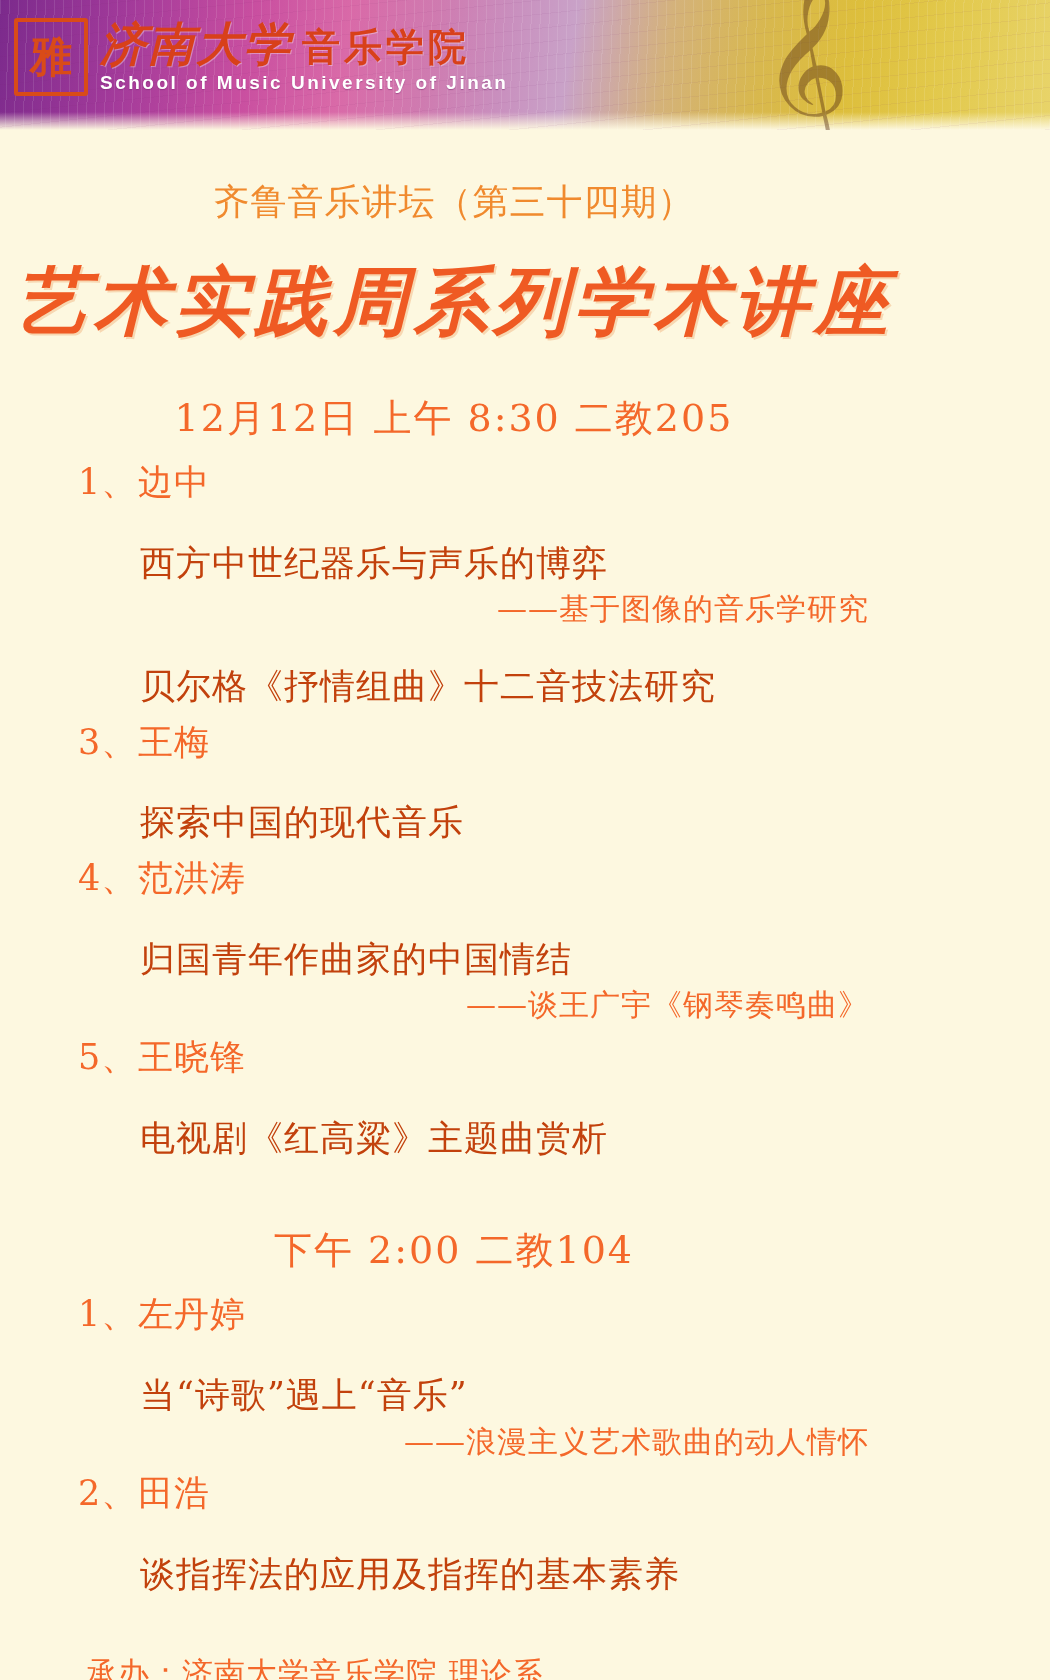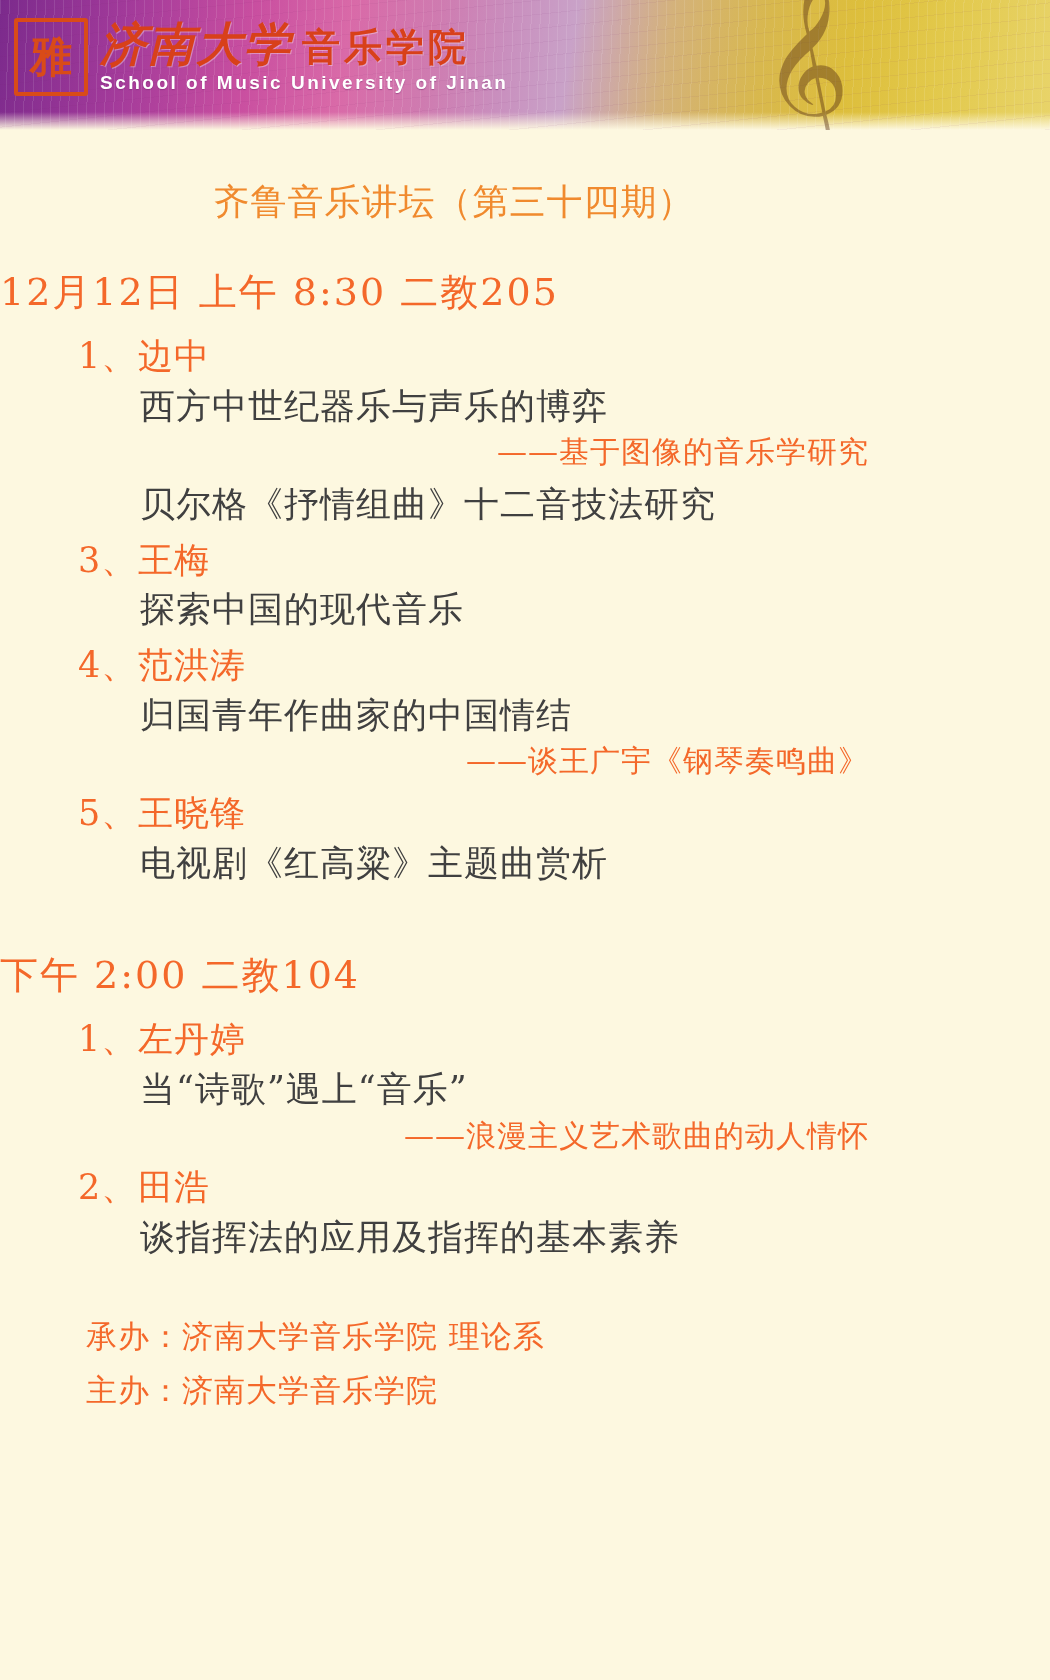--- a/index.html
+++ b/index.html
@@ -134,21 +134,21 @@
     text-align: center;
     color: #ef5a23;
     font-size: 74px;
     font-weight: bold;
     font-style: italic;
     letter-spacing: 6px;
     margin-top: 26px;
     text-shadow: 2px 2px 0 rgba(230,120,40,0.25);
   }
   .session-head {
-    text-align: left;
+    text-align: center;
     color: #f4682a;
     font-size: 38px;
     margin-top: 40px;
     letter-spacing: 2px;
   }
   .session-head.second {
     margin-top: 62px;
   }
 
   .talks {
@@ -164,24 +164,25 @@
     color: #f4682a;
     letter-spacing: 1px;
     line-height: 1.42;
   }
   .talk-speaker .idx {
     display: inline-block;
     min-width: 60px;
   }
   .talk-title {
     font-size: 35px;
-    color: #404040;
+    color: #c2410c;
     margin-left: 62px;
     line-height: 1.42;
     letter-spacing: 1px;
+    margin-top: 31px;
   }
   .talk-sub {
     font-size: 30px;
     color: #f4682a;
     text-align: right;
     padding-right: 10px;
     line-height: 1.42;
     letter-spacing: 1px;
   }
   .talk-sub:empty { display: none; }
@@ -210,20 +211,21 @@
       </div>
       <div class="en">School of Music  University of Jinan</div>
     </div>
   </div>
   <div class="banner-fade"></div>
 </div>
 
 <div class="poster">
 
   <div class="forum-line">齐鲁音乐讲坛（第三十四期）</div>
+  <div class="main-title">艺术实践周系列学术讲座</div>
 
   <div class="session-head">12月12日 上午 8:30 二教205</div>
   <div class="talks">
 
     <div class="talk">
       <div class="talk-speaker">
         <span class="idx">1、</span><span>边中</span>
       </div>
       <div class="talk-title">西方中世纪器乐与声乐的博弈</div>
       <div class="talk-sub">——基于图像的音乐学研究</div>

